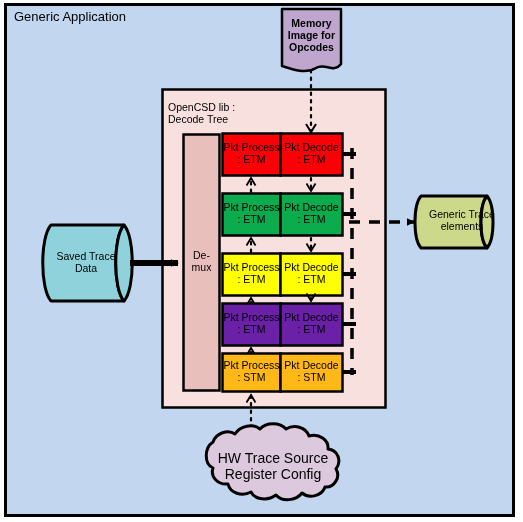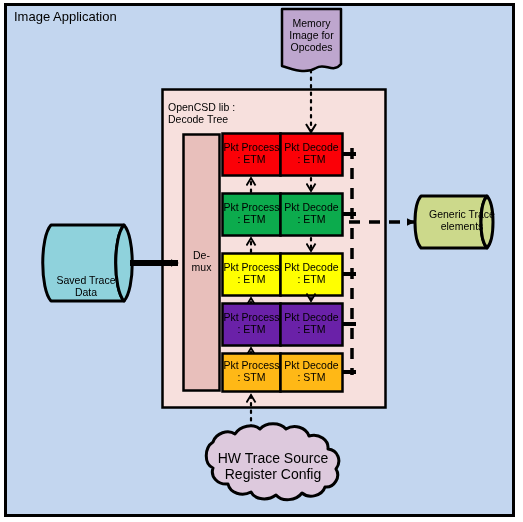--- a/index.html
+++ b/index.html
@@ -121,33 +121,33 @@
              C338,450 342,461 336,469
              C341,477 334,488 325,487
              C322,496 309,499 302,493
              C296,501 282,502 276,495
              C268,501 255,500 251,492
              C242,497 230,493 228,484
              C218,485 210,477 213,468
              C204,464 204,448 213,442 Z" fill="#ddc9dd" stroke="#000000" stroke-width="3" stroke-linejoin="round"></path>
   </svg>
 
-  <div class="lbl lbl-left" style="left:14px; top:10px; width:220px; font-size:13px;">Image Application</div>
+  <div class="lbl lbl-left" style="left:14px; top:10px; width:220px; font-size:13px;">Generic Application</div>
 
-  <div class="lbl" style="left:282px; top:17px; width:59px; font-size:10.5px;">Memory
+  <div class="lbl" style="left:282px; top:17px; width:59px; font-size:10.5px;font-weight:bold;">Memory
 Image for
 Opcodes</div>
 
   <div class="lbl lbl-left" style="left:168px; top:94px; width:150px; font-size:10.5px;margin-top:7px;">OpenCSD lib :
  Decode Tree</div>
 
   <div class="lbl" style="left:183px; top:249px; width:37px; font-size:10.5px;">De-
 mux</div>
 
-  <div class="lbl" style="left:41px; top:250px; width:90px; font-size:10.5px;margin-top:24px;">Saved Trace
+  <div class="lbl" style="left:41px; top:250px; width:90px; font-size:10.5px;">Saved Trace
 Data</div>
 
   <div class="lbl" style="left:418px; top:208px; width:88px; font-size:10.5px;">Generic Trace
 elements</div>
 
   <div class="lbl" style="left:203px; top:450px; width:140px; font-size:14px;">HW Trace Source
 Register Config</div>
 
   <div class="lbl" style="left:221px; top:141px; width:61px; font-size:10.5px;">Pkt Process
 : ETM</div>

